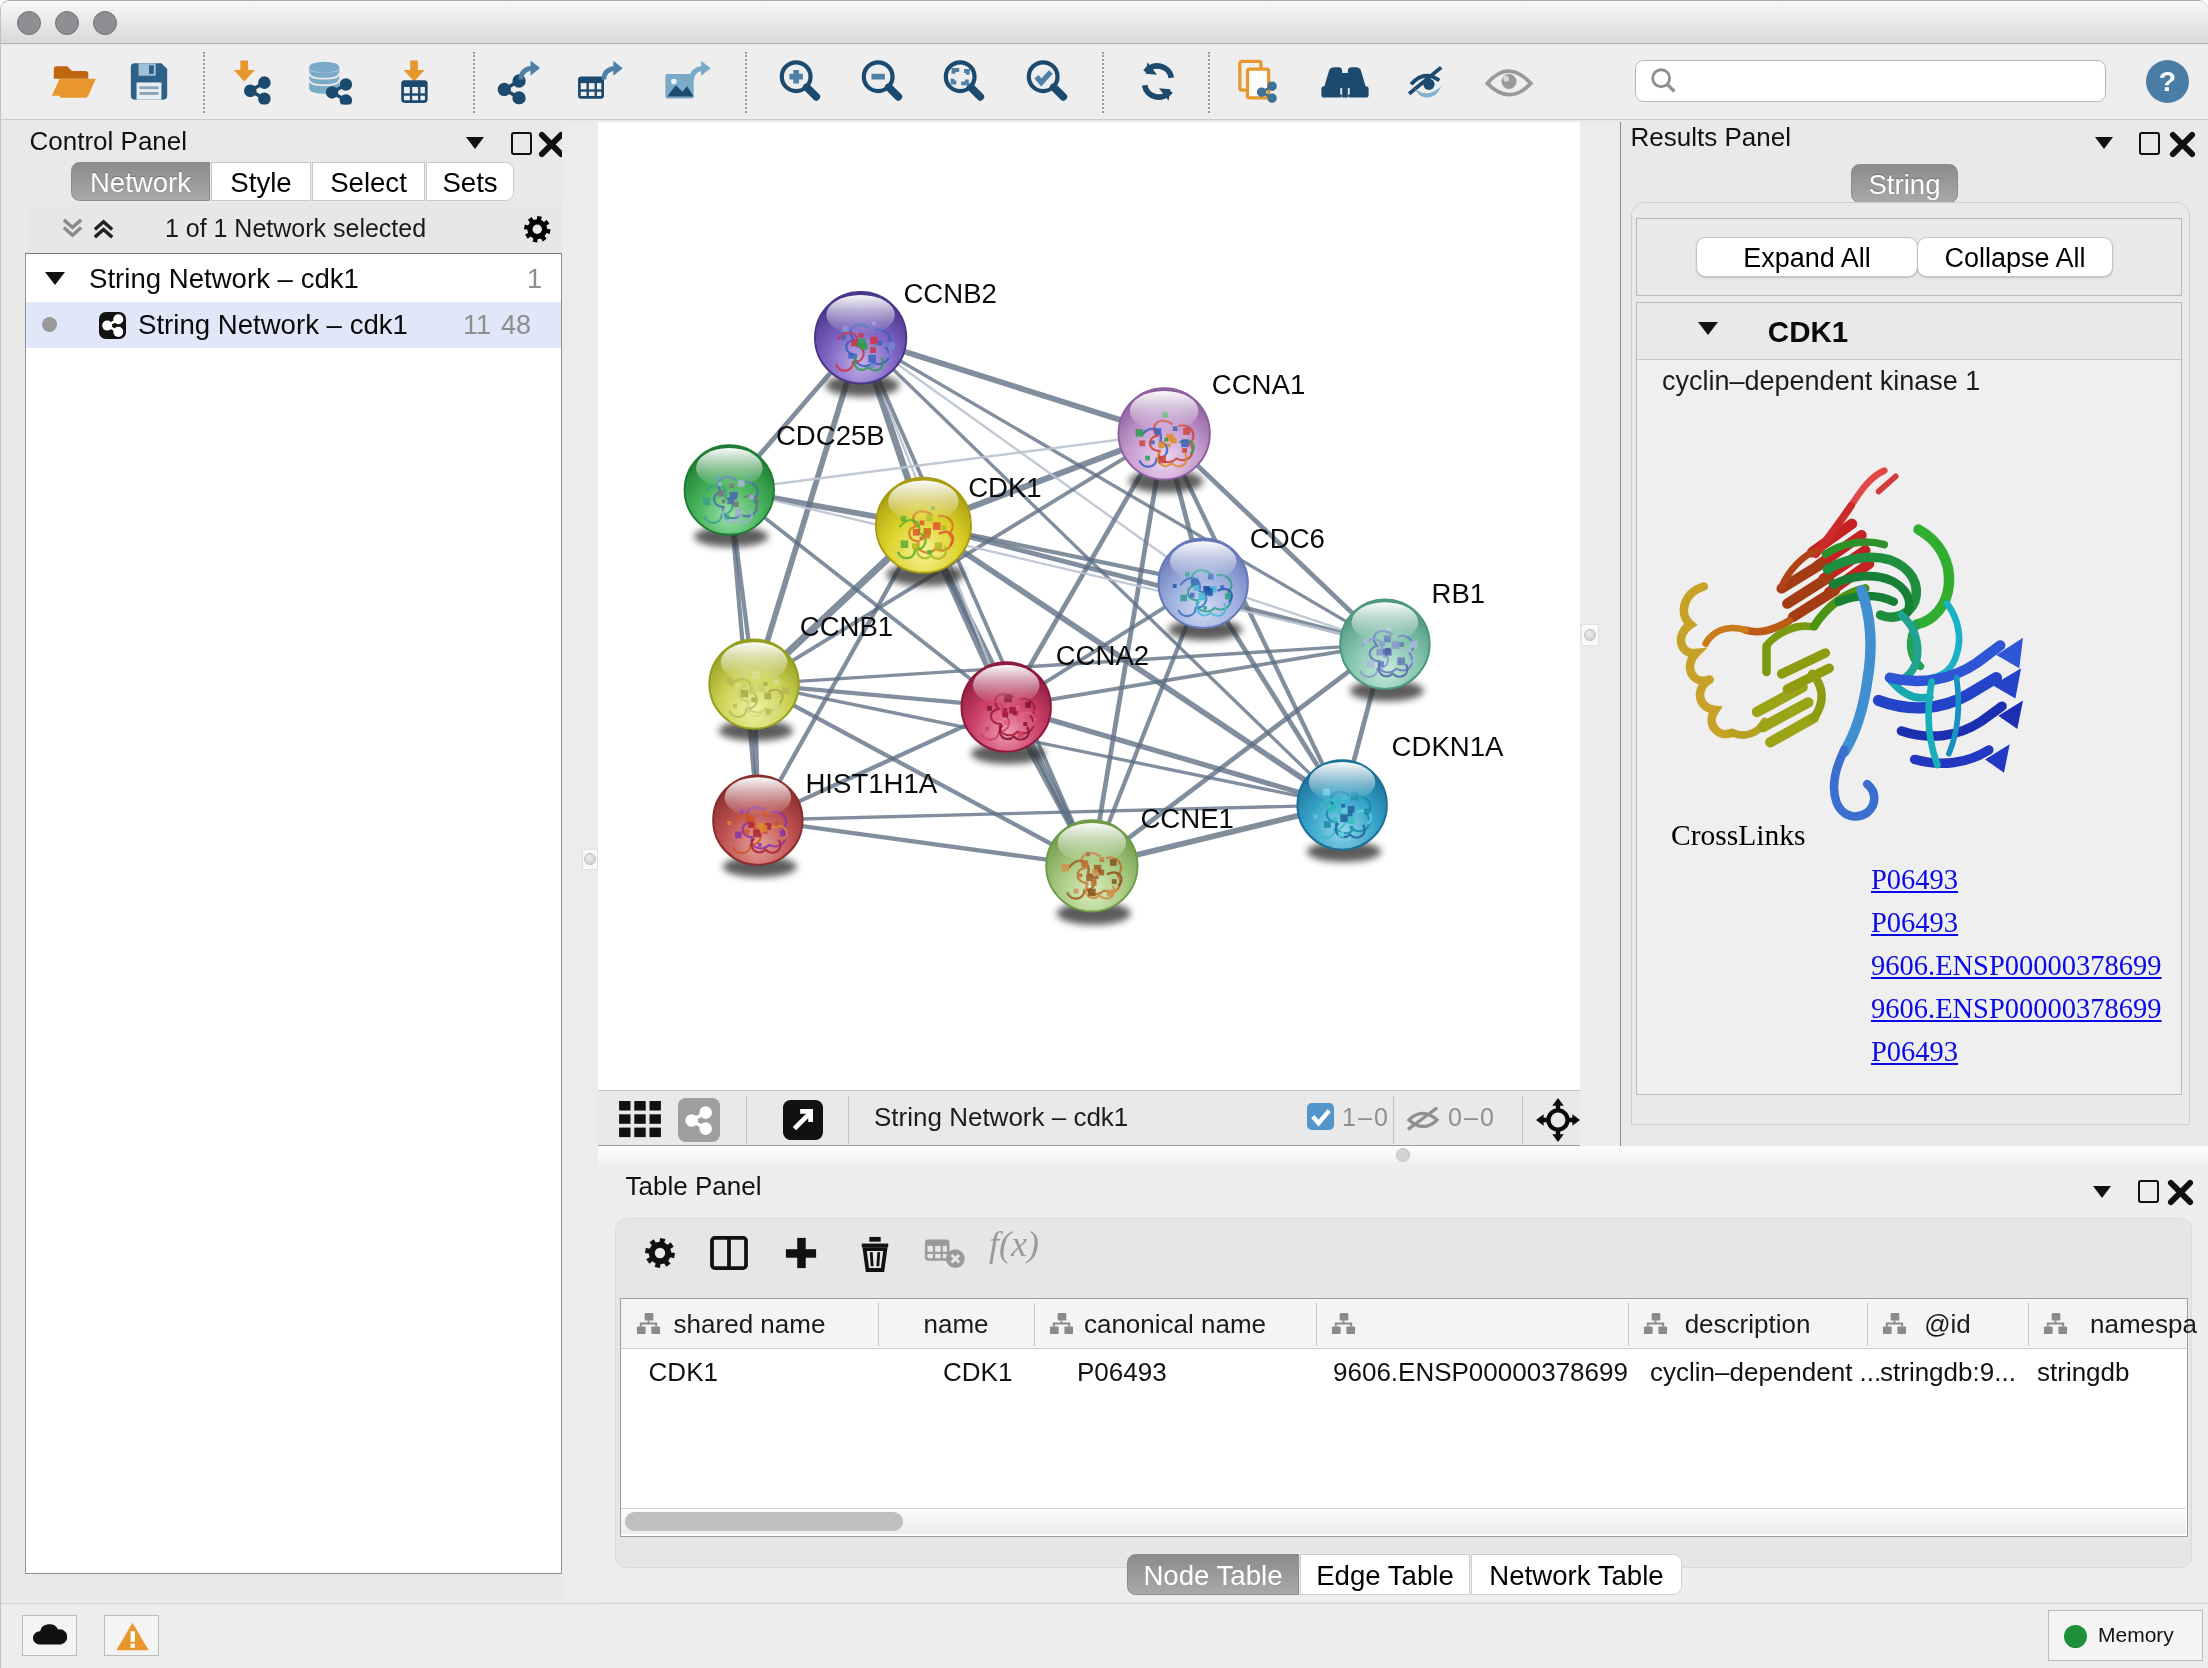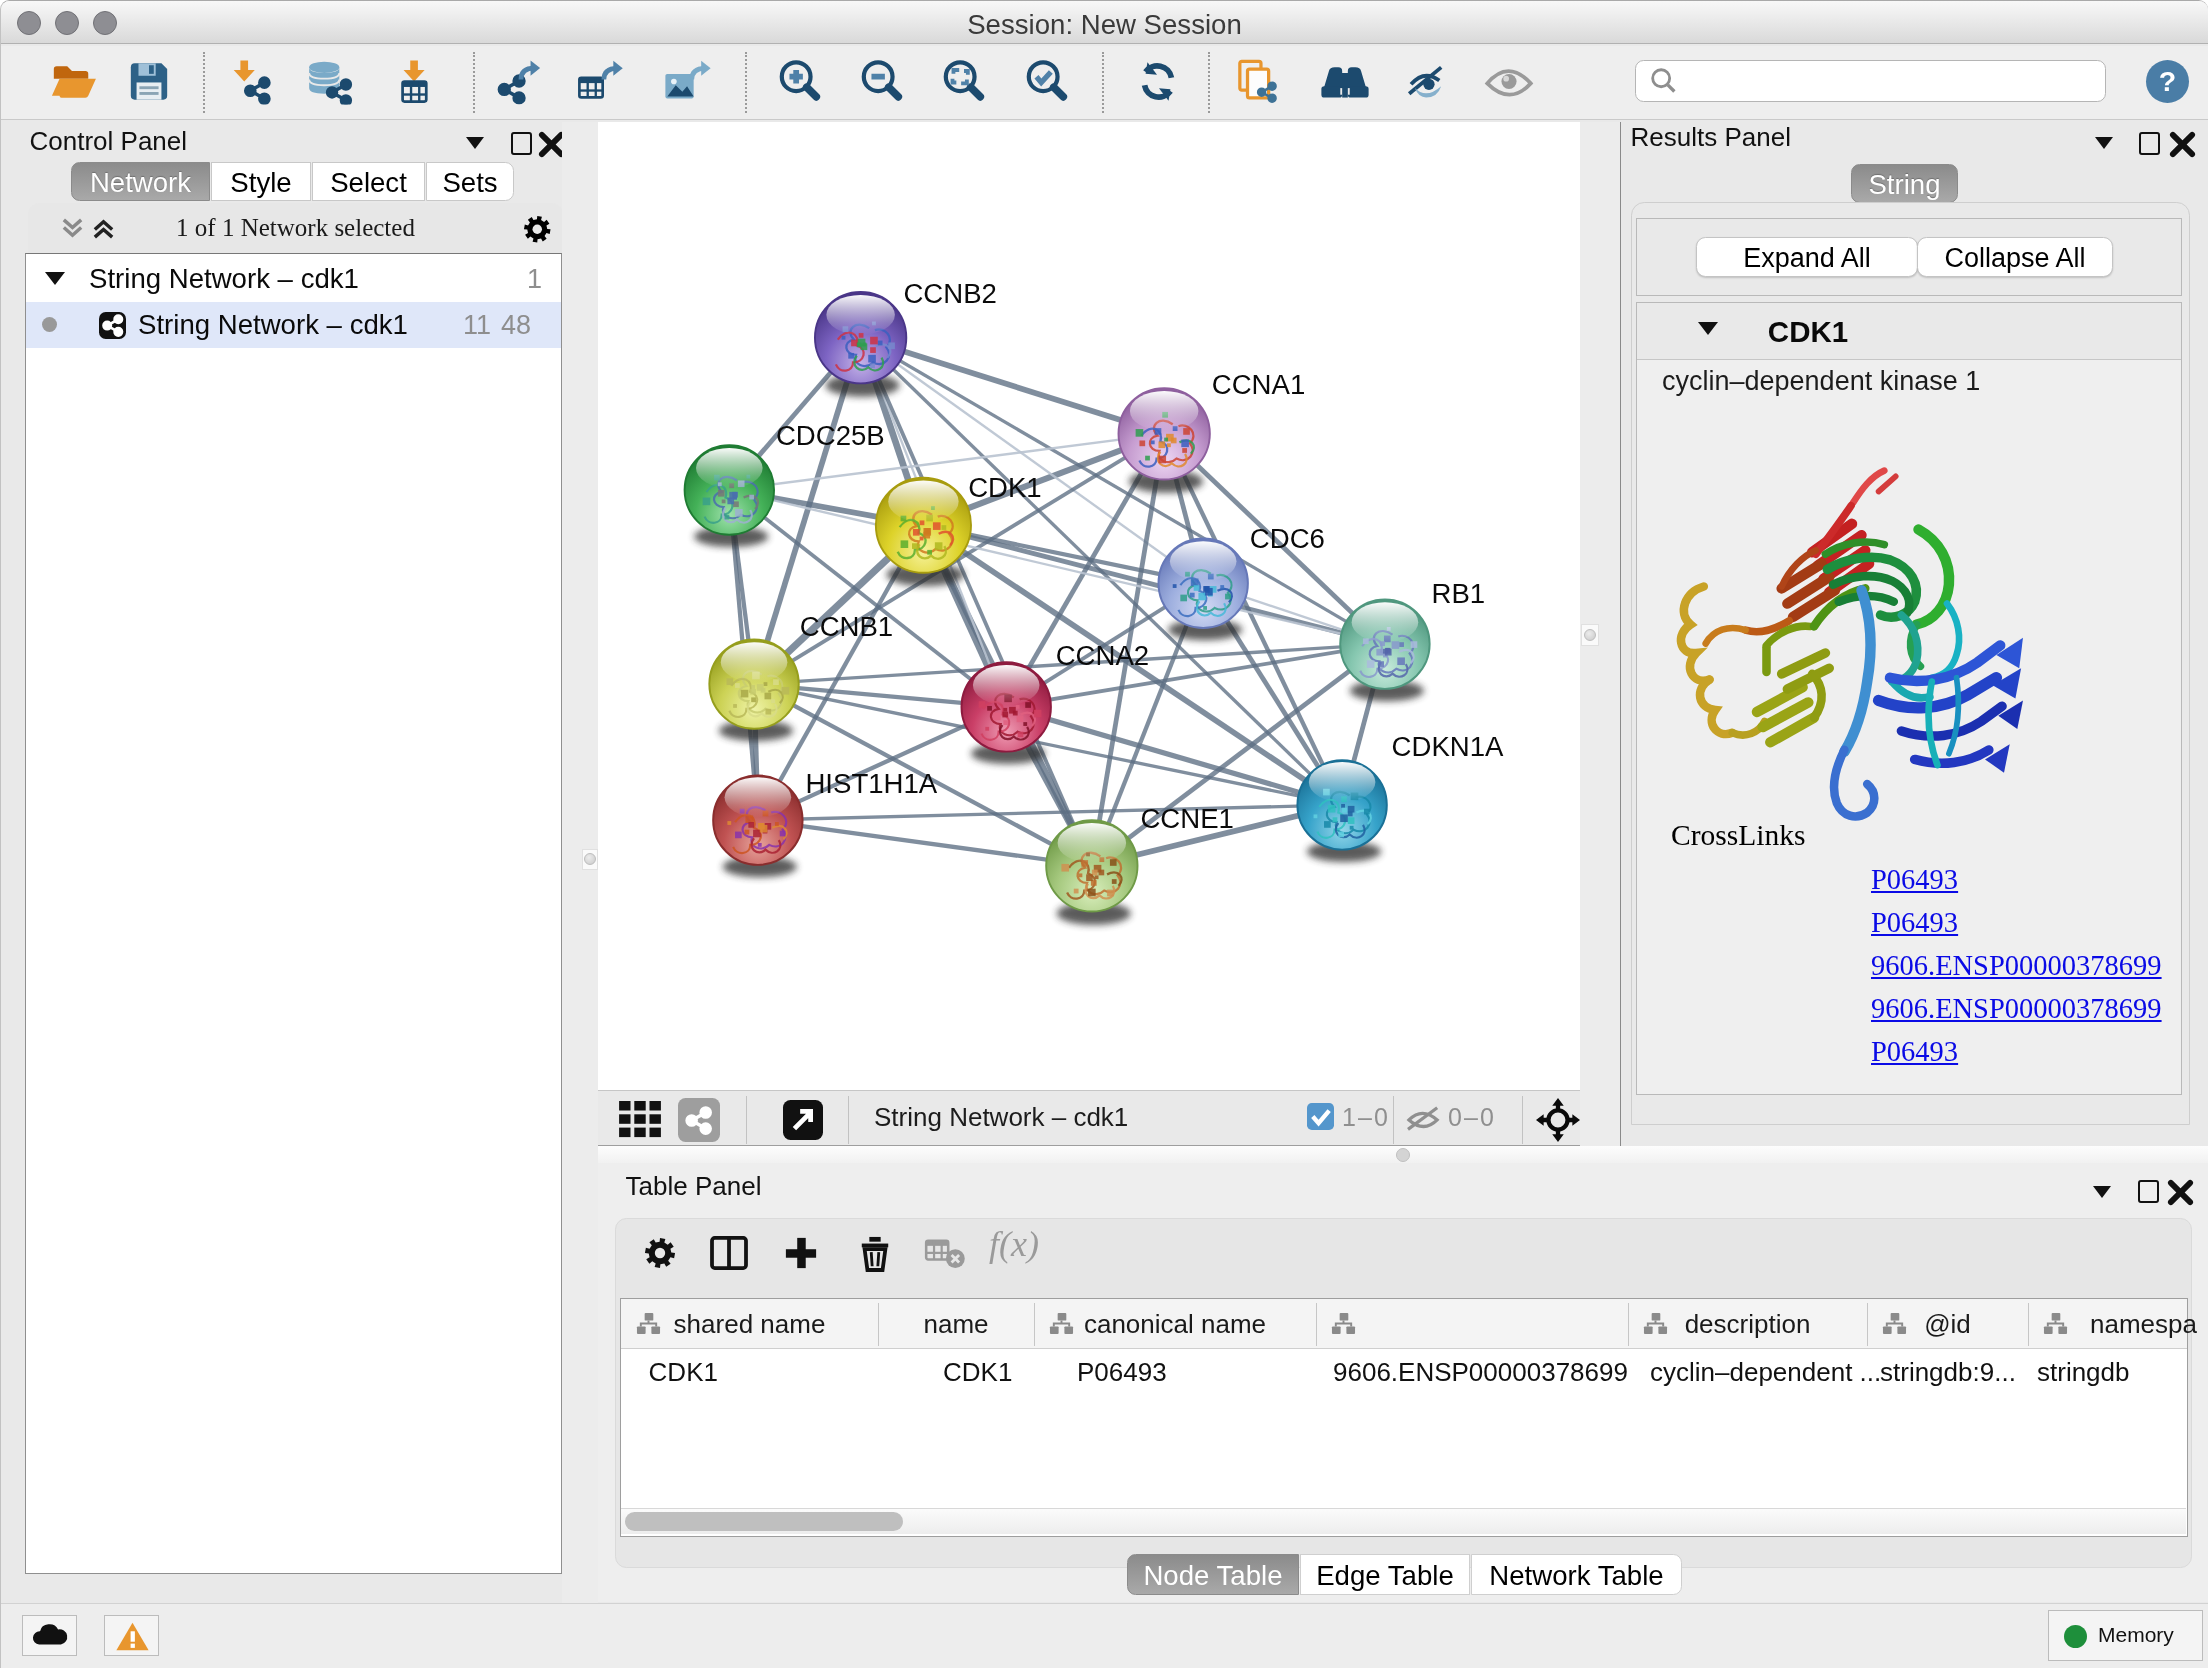--- a/index.html
+++ b/index.html
@@ -29,21 +29,21 @@
   border-top:1.9px solid #c6c6c6; border-bottom:1.9px solid #9e9e9e; }
 #res-gutter { position:absolute; left:1579px; top:121px; width:40px; height:1024px; background:#ececec; }
 #resultspanel { position:absolute; left:1619px; top:121px; width:590px; height:1024px; background:#e9e9e9; border-left:1.9px solid #8a8a8a; }
 #hstrip { position:absolute; left:597px; top:1145px; width:1611px; height:17px; background:linear-gradient(#fdfdfd,#f1f1f1); }
 #tablepanel { position:absolute; left:597px; top:1162px; width:1611px; height:439px; background:#eeeeee; }
 #statusbar { position:absolute; left:0; top:1602px; width:100%; height:67px; background:#ededed; border-top:1.9px solid #d2d2d2; }
 
 .ptitle { font-size:26px; color:#111; }
 .tab { position:absolute; top:40px; height:39px; font-size:27.6px; text-align:center; background:#fff; color:#000; line-height:39px; border:1px solid #c8c8c8; }
 .tabsel { background:linear-gradient(#8b8b8b,#a9a9a9); color:#fff; border-color:#8b8b8b; text-shadow:0 -1px 1px #6f6f6f; }
-#netbar { position:absolute; left:27px; top:81px; width:535px; height:50px; background:#e7e7e7; border-radius:11.4px 11.4px 0 0;font-family:Liberation Serif, serif; }
+#netbar { position:absolute; left:27px; top:81px; width:535px; height:50px; background:#e7e7e7; border-radius:11.4px 11.4px 0 0; }
 #netlist { position:absolute; left:24px; top:131px; width:537px; height:1321px; background:#fff; border:1.9px solid #8f8f8f; border-top-color:#777; }
 .lrow { position:absolute; left:0; width:100%; height:46px; }
 .num { position:absolute; top:0; height:46px; line-height:46px; font-size:27px; color:#8e8e8e; text-align:right; }
 
 .whitebtn { position:absolute; background:#fff; border:1px solid #c4c4c4; border-radius:9.5px; text-align:center;
   font-size:27px; color:#000; box-shadow:0 1px 1.9px rgba(0,0,0,0.18); }
 .serif { font-family:"Liberation Serif",serif; }
 a.link { color:#0a0ae6; text-decoration:underline; }
 
 #tp-box { position:absolute; left:614px; top:1217px; width:1577px; height:350px; background:#e6e6e6; border-radius:11.4px; border:1px solid #dadada; }
@@ -57,21 +57,20 @@
 .sbtn { position:absolute; background:#f4f4f4; border:1.9px solid #bcbcbc; }
 .handle { position:absolute; background:#fafafa; border:1px solid #e0e0e0; }
 .handle i { display:block; border-radius:50%; background:radial-gradient(circle at 40% 35%, #ececec,#c9c9c9); border:1px solid #bdbdbd; }
 </style></head>
 <body>
 <div id="win">
   <div id="titlebar">
     <div class="tl" style="left:16px"></div>
     <div class="tl" style="left:54px"></div>
     <div class="tl" style="left:92px"></div>
-    <div id="title">Session: New Session</div>
   </div>
   <div id="toolbar">
     <div class="tbi" style="left:71px"><svg width="48" height="44" viewBox="0 0 50 46" style="">
           <path d="M6 38 L6 10 q0 -3 3 -3 l11 0 l5 5 l14 0 q3 0 3 3 l0 5 l-36 0 z" fill="#c0660e"></path>
           <path d="M4 38 L12 20 l38 0 l-8 18 q-1 2 -3 2 l-25 0 q-2 0 -2 -2" fill="#e8962e"></path>
         </svg></div>
       <div class="tbi" style="left:148px"><svg width="44" height="44" viewBox="0 0 46 46" style="">
           <path d="M4 8 q0 -4 4 -4 l28 0 l6 6 l0 28 q0 4 -4 4 l-30 0 q-4 0 -4 -4 z" fill="#2d6187"></path>
           <rect x="12" y="4" width="18" height="13" fill="#9fc0d8"></rect>
           <rect x="23" y="6" width="5" height="9" fill="#2d6187"></rect>

